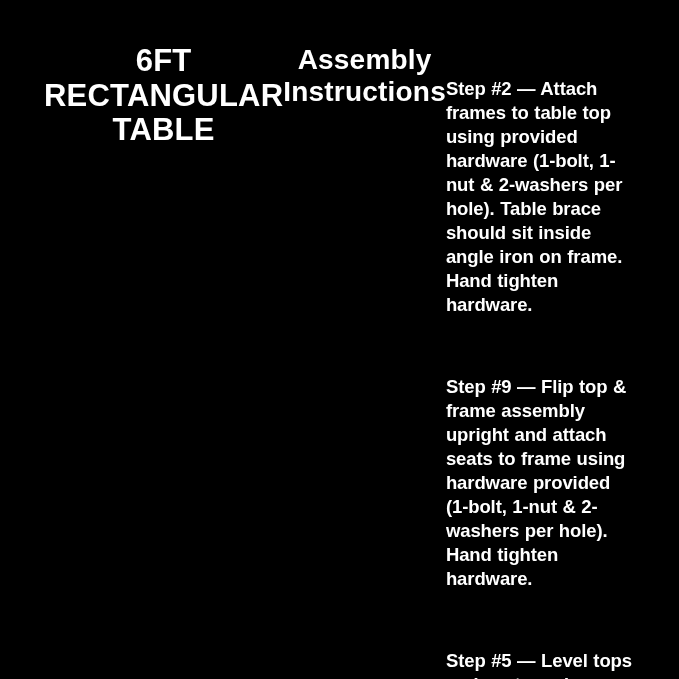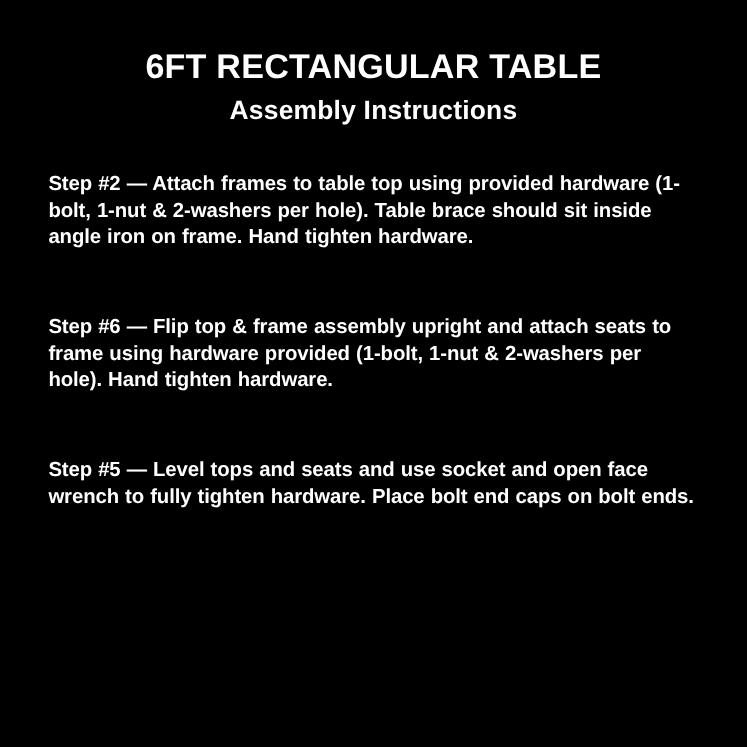--- a/index.html
+++ b/index.html
@@ -13,33 +13,33 @@
     color: #ffffff;
     font-family: "Liberation Sans", sans-serif;
     overflow: hidden;
   }
   .page {
     width: 679px;
     height: 679px;
     box-sizing: border-box;
     padding: 36px 44px 20px 44px;
     display: flex;
-    flex-direction: column;
+    flex-direction: row;
   }
   .title {
     text-align: center;
     font-size: 31px;
     font-weight: bold;
     letter-spacing: 0.2px;
     line-height: 1.12;
     margin: 8px 0 0 0;
   }
   .subtitle {
     text-align: center;
-    font-size: 24px;
+    font-size: 28px;
     font-weight: bold;
     letter-spacing: 0.2px;
     line-height: 1.15;
     margin: 8px 0 0 0;
   }
   .steps {
     margin-top: 22px;
     display: flex;
     flex-direction: column;
     gap: 21px;
@@ -67,21 +67,21 @@
   <div class="steps">
 
 
     <p class="step">
       <span class="label">Step #2  —</span>
       <span>Attach frames to table top using provided hardware (1-bolt, 1-nut &amp; 2-washers per hole). Table brace should sit inside angle iron on frame. Hand tighten hardware.</span>
     </p>
 
 
     <p class="step">
-      <span class="label">Step #6  —</span>
+      <span class="label">Step #9  —</span>
       <span>Flip top &amp; frame assembly upright and attach seats to frame using hardware provided (1-bolt, 1-nut &amp; 2-washers per hole). Hand tighten hardware.</span>
     </p>
 
     <p class="step">
       <span class="label">Step #5  —</span>
       <span>Level tops and seats and use socket and open face wrench to fully tighten hardware. Place bolt end caps on bolt ends.</span>
     </p>
 
   </div>
 </div>

